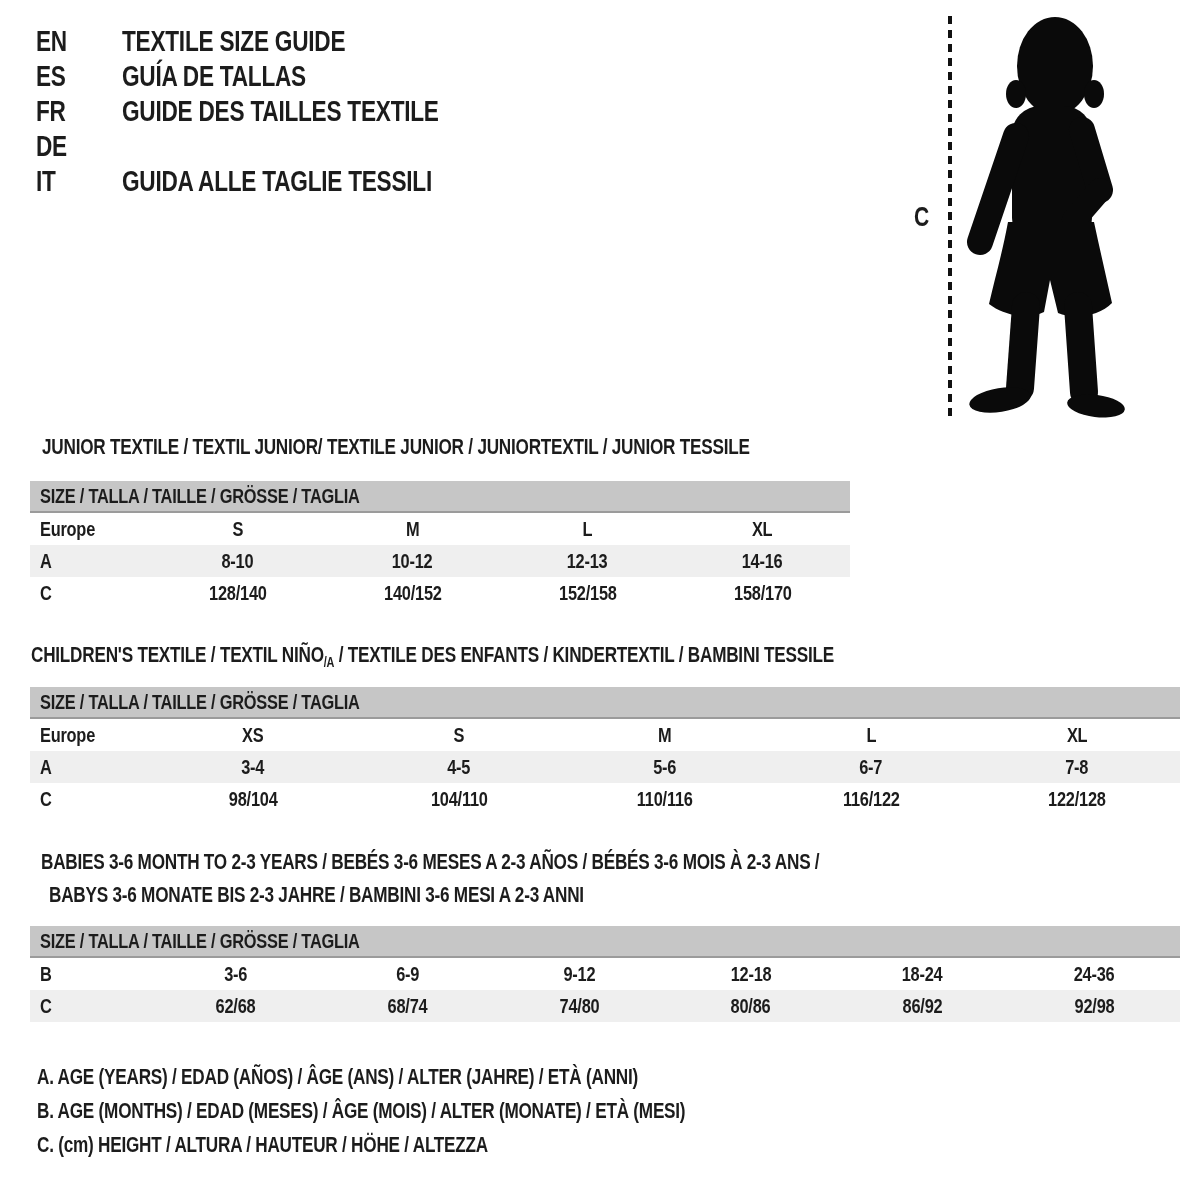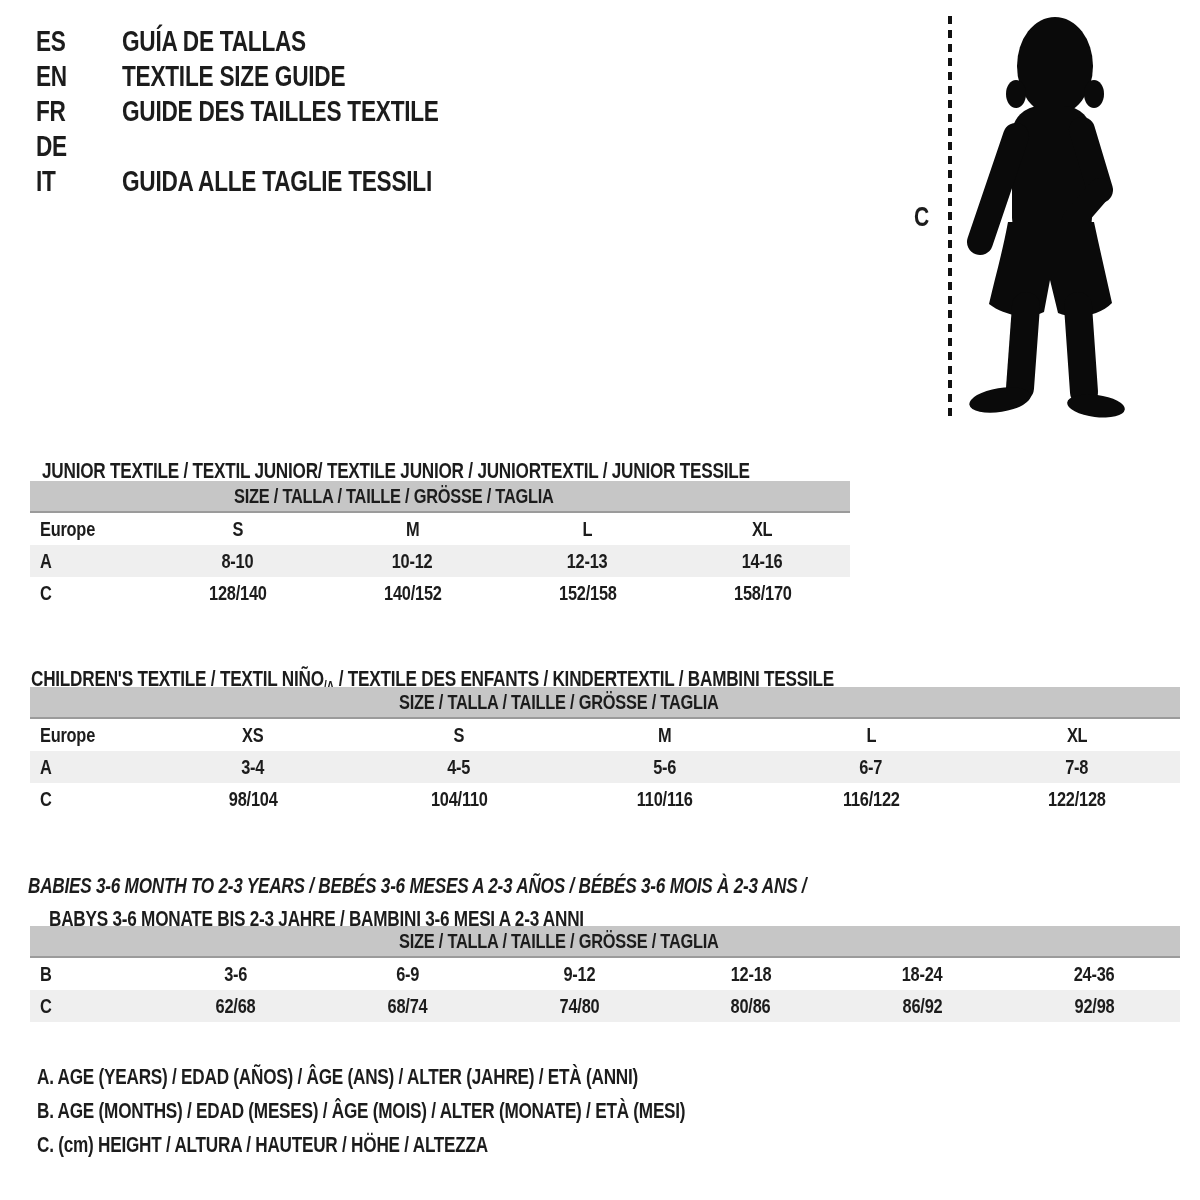--- a/index.html
+++ b/index.html
@@ -18,53 +18,53 @@
   .lang-row { display:flex; align-items:center; height:35px; font-size:29px; }
   .lang-code { width:86px; }
 
   
   .figure { position:absolute; left:900px; top:10px; width:280px; height:415px; }
   .measure-line { position:absolute; left:46px; top:6px; }
   .measure-label { position:absolute; left:14px; top:192px; font-size:27px; }
   .silhouette { position:absolute; left:62px; top:4px; }
 
   
-  .sec-title { position:absolute; font-size:22px;margin-top:24px; }
+  .sec-title { position:absolute; font-size:22px; }
 
   
   table.size-table { position:absolute; border-collapse:collapse; table-layout:fixed; }
   table.size-table th {
     background:#c6c6c6; border-bottom:2px solid #9b9b9b;
-    height:30px; text-align:center; padding:0 13px 0 10px;
+    height:30px; text-align:left; padding:0 13px 0 10px;
     font-size:21px; font-weight:700;
   }
   table.size-table td {
     height:32px; text-align:center; vertical-align:middle;
     font-size:21px; font-weight:700; padding:0;
   }
   table.size-table td.lbl { text-align:left; padding-left:10px; }
   tr.alt td { background:#efefef; }
 
   
   .legend { position:absolute; left:37px; top:1064px; }
   .legend-line { height:34px; font-size:22px; }
 </style>
 </head>
 <body>
 
 <div class="canvas">
 
   <div class="langs">
     <div class="lang-row">
+      <span class="lang-code"><span class="cnd">EN</span></span>
+      <span><span class="cnd">TEXTILE SIZE GUIDE</span></span>
+    </div>
+    <div class="lang-row">
       <span class="lang-code"><span class="cnd">ES</span></span>
       <span><span class="cnd">GUÍA DE TALLAS</span></span>
-    </div>
-    <div class="lang-row">
-      <span class="lang-code"><span class="cnd">EN</span></span>
-      <span><span class="cnd">TEXTILE SIZE GUIDE</span></span>
     </div>
     <div class="lang-row">
       <span class="lang-code"><span class="cnd">FR</span></span>
       <span><span class="cnd">GUIDE DES TAILLES TEXTILE</span></span>
     </div>
     <div class="lang-row">
       <span class="lang-code"><span class="cnd">DE</span></span>
     </div>
     <div class="lang-row">
       <span class="lang-code"><span class="cnd">IT</span></span>
@@ -174,21 +174,21 @@
         <td class="lbl"><span class="cnd">C</span></td>
         <td><span class="cnd-c">98/104</span></td>
         <td><span class="cnd-c">104/110</span></td>
         <td><span class="cnd-c">110/116</span></td>
         <td><span class="cnd-c">116/122</span></td>
         <td><span class="cnd-c">122/128</span></td>
       </tr>
     </tbody>
   </table>
 
-  <div class="sec-title" style="left:28px; top:849px;font-style:italic;">
+  <div class="sec-title" style="left:41px; top:849px;">
     <span class="cnd">BABIES 3-6 MONTH TO 2-3 YEARS / BEBÉS 3-6 MESES A 2-3 AÑOS / BÉBÉS 3-6 MOIS À 2-3 ANS /</span>
   </div>
   <div class="sec-title" style="left:49px; top:882px;">
     <span class="cnd">BABYS 3-6 MONATE BIS 2-3 JAHRE / BAMBINI 3-6 MESI A 2-3 ANNI</span>
   </div>
   <table class="size-table" style="left:30px; top:926px; width:1150px;">
     <colgroup>
         <col style="width:120px">
         <col>
         <col>

